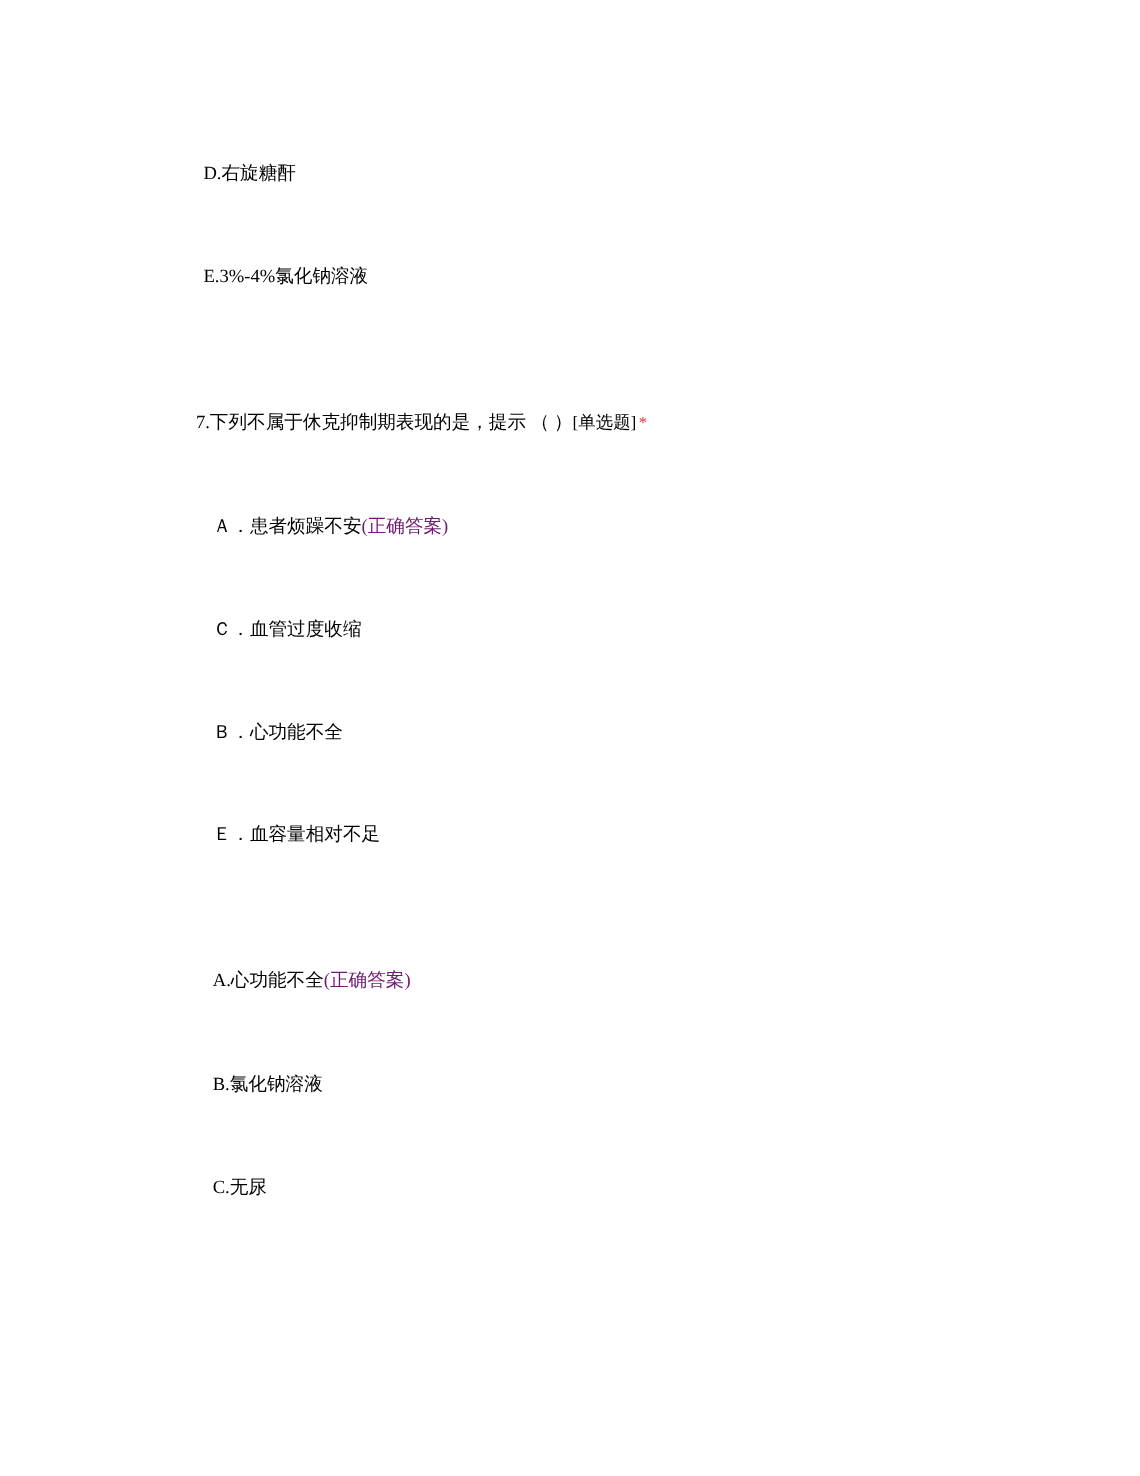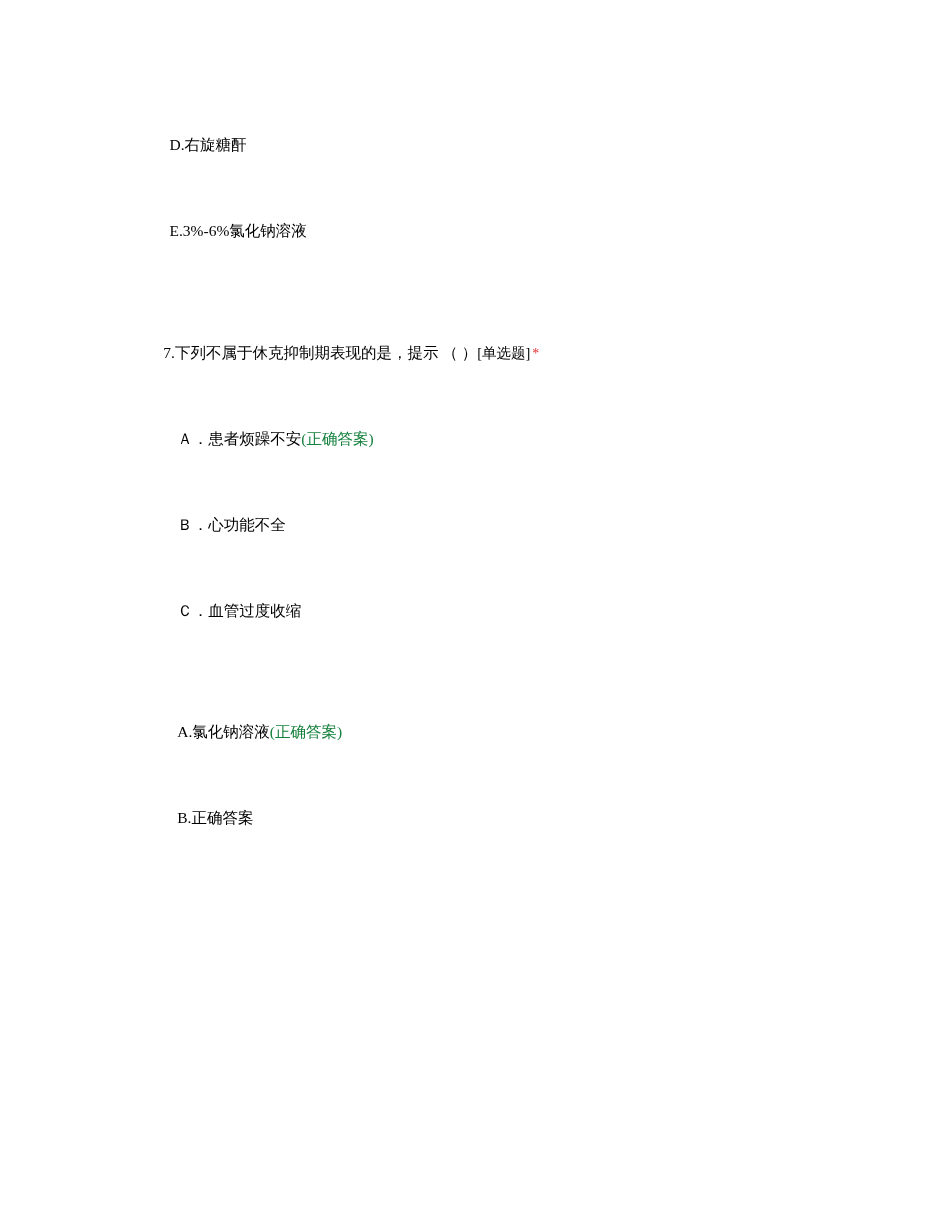--- a/index.html
+++ b/index.html
@@ -40,62 +40,68 @@
     font-size: 14px;
     margin-left: 2px;
   }
   .opt {
     font-size: 15.5px;
     line-height: 1.5;
     margin: 0 0 16px 14px;
     white-space: pre-wrap;
   }
   .ans {
-    color: #15803d;
+    color: #701a75;
   }
   .gap-lg { height: 36px; }
   .top-first { margin-top: 0; }
 </style>
 </head>
 <body>
 
 <div class="page">
 
   <div class="opt top-first">
     <span>D.右旋糖酐</span>
   </div>
   <div class="opt">
-    <span>E.3%-6%氯化钠溶液</span>
+    <span>E.3%-4%氯化钠溶液</span>
   </div>
 
   <div class="gap-lg"></div>
 
   <div class="q-block">
     <div class="q-stem">
       <span>7.</span><span>下列不属于休克抑制期表现的是，提示 （ ）</span><span class="tag">[单选题]</span><span class="req">*</span>
     </div>
     <div class="opt">
       <span>Ａ．患者烦躁不安</span><span class="ans">(正确答案)</span>
     </div>
     <div class="opt">
+      <span>Ｃ．血管过度收缩</span>
+    </div>
+    <div class="opt">
       <span>Ｂ．心功能不全</span>
     </div>
     <div class="opt">
-      <span>Ｃ．血管过度收缩</span>
+      <span>Ｅ．血容量相对不足</span>
     </div>
   </div>
 
   <div class="gap-lg"></div>
 
   <div class="q-block">
     <div class="opt">
-      <span>A.氯化钠溶液</span><span class="ans">(正确答案)</span>
+      <span>A.心功能不全</span><span class="ans">(正确答案)</span>
     </div>
     <div class="opt">
-      <span>B.正确答案</span>
+      <span>B.氯化钠溶液</span>
+    </div>
+    <div class="opt">
+      <span>C.无尿</span>
     </div>
     <div class="opt">
       
     </div>
 
   </div>
 
 </div>
 
 </body></html>

